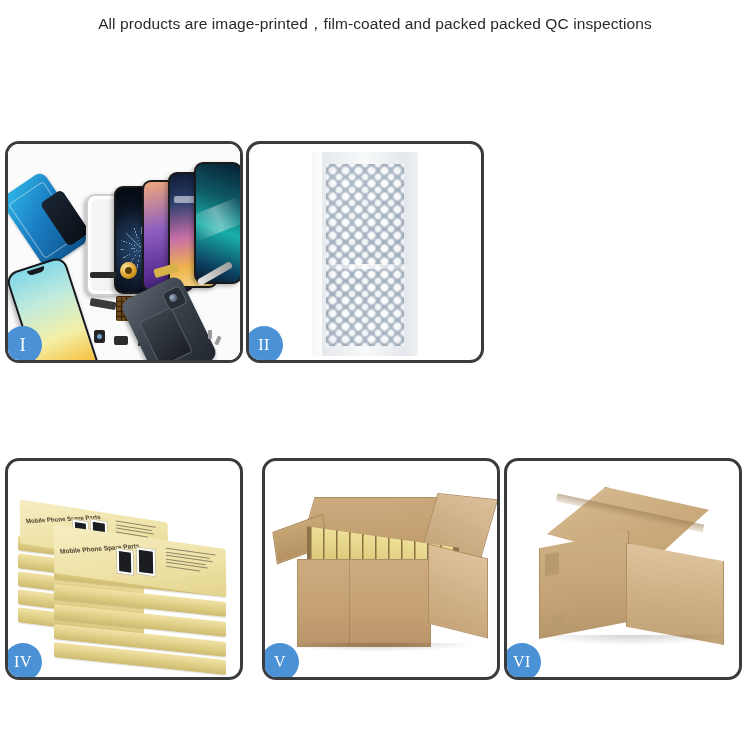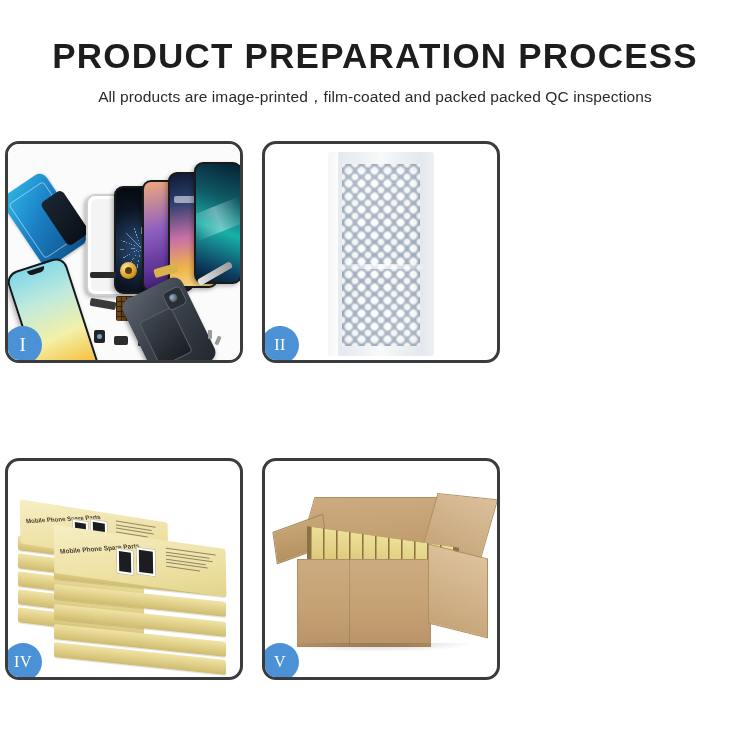--- a/index.html
+++ b/index.html
@@ -30,21 +30,21 @@
   .grid{position:absolute;left:5px;top:141px;width:740px;height:539px;}
   .panel{
     position:absolute;
     width:238px;height:222px;
     border:3px solid #3a3b3d;
     border-radius:14px;
     background:#ffffff;
     box-sizing:border-box;
     overflow:hidden;
   }
-  .p1{left:0;top:0}      .p2{left:257px;top:0}    .p3{left:499px;top:0}
+  .p1{left:0;top:0}      .p2{left:241px;top:0}    .p3{left:499px;top:0}
   .p4{left:0;top:317px}  .p5{left:257px;top:317px}.p6{left:499px;top:317px}
 
   .scene{position:absolute;left:0;top:0;right:0;bottom:0;overflow:hidden;}
 
   .badge{
     position:absolute;
     width:38px;height:38px;border-radius:50%;
     background:#4b91d6;
     color:#ffffff;
     font-family:"Liberation Serif", serif;
@@ -368,21 +368,20 @@
     position:absolute;left:14px;top:148px;width:186px;height:10px;
     background:radial-gradient(ellipse at 50% 0%,rgba(0,0,0,.18),rgba(0,0,0,0) 72%);
   }
 </style>
 </head>
 <body>
 
 <div id="page">
 
   <div class="hdr">
-    <div class="title">PRODUCT PREPARATION PROCESS</div>
     <div class="subtitle">All products are image-printed，film-coated and packed packed QC inspections</div>
   </div>
 
   <div class="grid">
 
     <div class="panel p1">
       <div class="scene">
         <div class="pan1-bg"></div>
         <div class="blue-part"></div>
         <div class="dark-panel"></div>
@@ -509,15 +508,29 @@
           <div class="rim" style="background:linear-gradient(180deg,rgba(200,166,119,.0),rgba(178,144,95,.0));"></div>
           <div class="body"></div>
           <div class="side"></div>
           <div class="seam"></div>
           <div class="shd"></div>
         </div>
       </div>
       <div class="badge sm">V</div>
     </div>
 
+    <div class="panel p6">
+      <div class="scene">
+        <div class="c6">
+          <div class="top"></div>
+          <div class="topseam"></div>
+          <div class="fl"></div>
+          <div class="fr"></div>
+          <div class="tape" style="left:20px;top:66px;width:14px;height:22px;transform:skewY(-10deg)"></div>
+          <div class="tape" style="left:28px;top:128px;width:12px;height:18px;transform:skewY(-10deg)"></div>
+          <div class="shd"></div>
+        </div>
+      </div>
+      <div class="badge sm">VI</div>
+    </div>
 
   </div>
 </div>
 
 </body></html>

